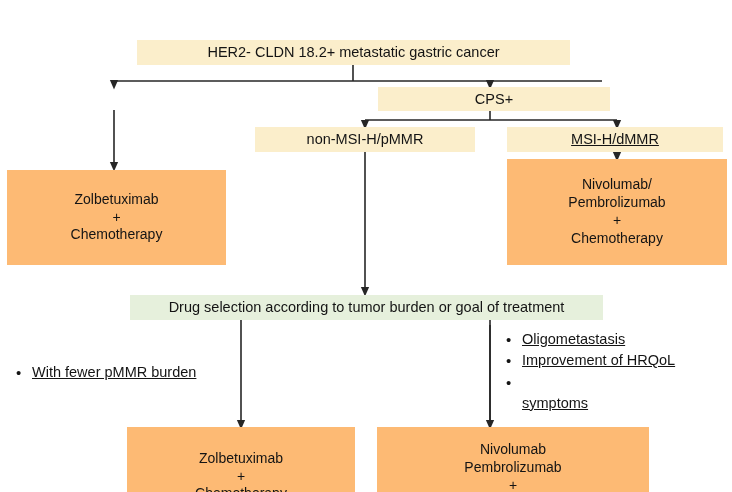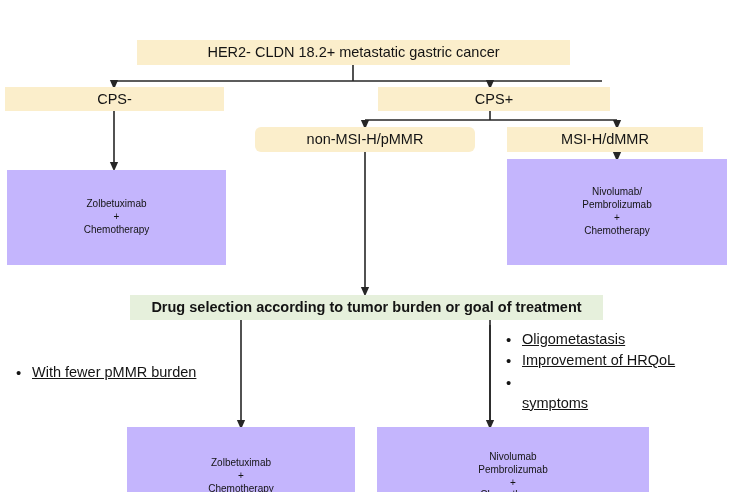--- a/index.html
+++ b/index.html
@@ -29,29 +29,28 @@
     text-align: center;
     line-height: 1.28;
     white-space: pre-line;
   }
   .cream {
     background: #fbeecb;
     font-size: 14.5px;
     color: #141414;
   }
   .blue {
-    background: #c4b5fd;
-    font-size: 10px;
+    background: #fdba74;
+    font-size: 14px;
     color: #141414;
   }
   .green {
     background: #e6f0dc;
     font-size: 14.5px;
     color: #141414;
-    font-weight: bold;
   }
   .bullets {
     position: absolute;
     font-size: 14.5px;
     color: #141414;
     line-height: 1.42;
   }
   .bullet-row {
     display: flex;
     align-items: flex-start;
@@ -114,27 +113,26 @@
     <path class="edge" d="M365,115 L365,255" marker-end="url(#arrowhead)"></path>
 
     <path class="edge" d="M241,283 L241,388" marker-end="url(#arrowhead)"></path>
     <path class="edge" d="M490,283 L490,388" marker-end="url(#arrowhead)"></path>
 
     <line class="divider" x1="490" y1="288" x2="490" y2="388"></line>
   </svg>
 
   <div class="node cream" style="left:137px; top:3px; width:433px; height:25px;">HER2- CLDN 18.2+ metastatic gastric cancer</div>
 
-  <div class="node cream" style="left:5px; top:50px; width:219px; height:24px;">CPS-</div>
 
   <div class="node cream" style="left:378px; top:50px; width:232px; height:24px;">CPS+</div>
 
-  <div class="node cream" style="left:255px; top:90px; width:220px; height:25px;border-radius:6px;">non-MSI-H/pMMR</div>
+  <div class="node cream" style="left:255px; top:90px; width:220px; height:25px;">non-MSI-H/pMMR</div>
 
-  <div class="node cream" style="left:507px; top:90px; width:196px; height:25px;">MSI-H/dMMR</div>
+  <div class="node cream" style="left:507px; top:90px; width:216px; height:25px;text-decoration:underline;">MSI-H/dMMR</div>
 
   <div class="node blue" style="left:7px; top:133px; width:219px; height:95px;">Zolbetuximab
 +
 Chemotherapy</div>
 
   <div class="node blue" style="left:507px; top:122px; width:220px; height:106px;">Nivolumab/
 Pembrolizumab
 +
 Chemotherapy</div>
 

